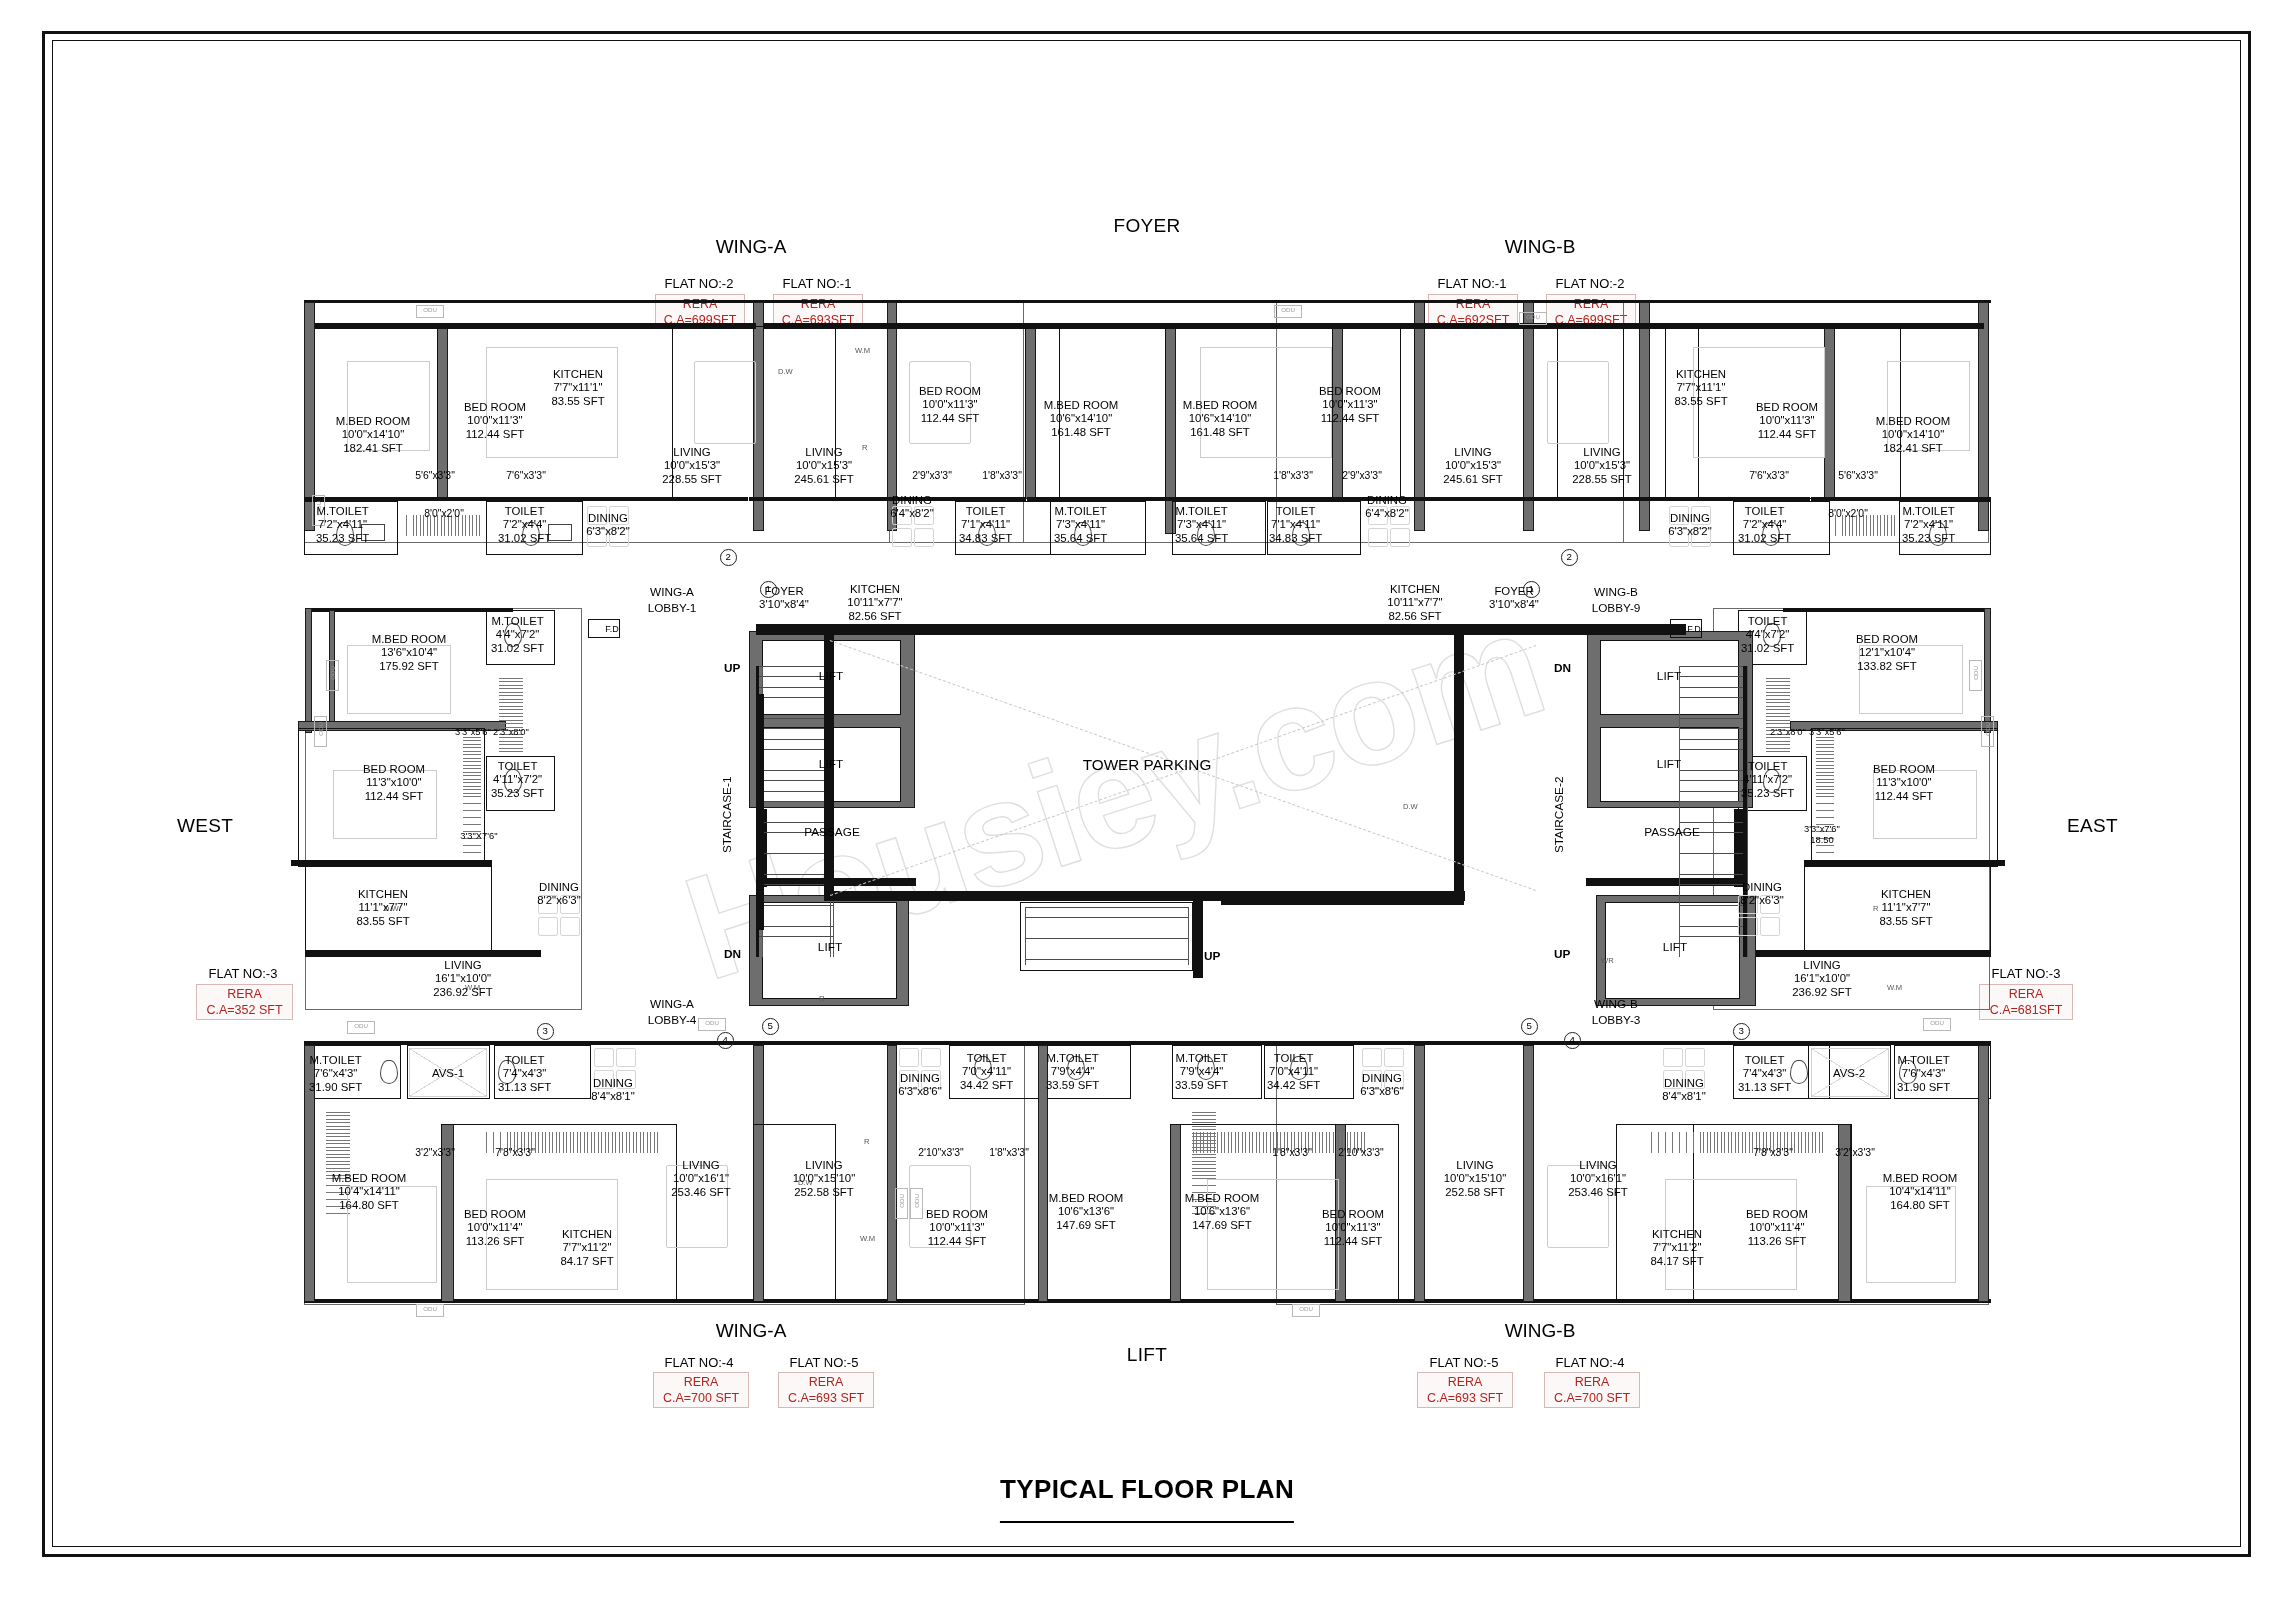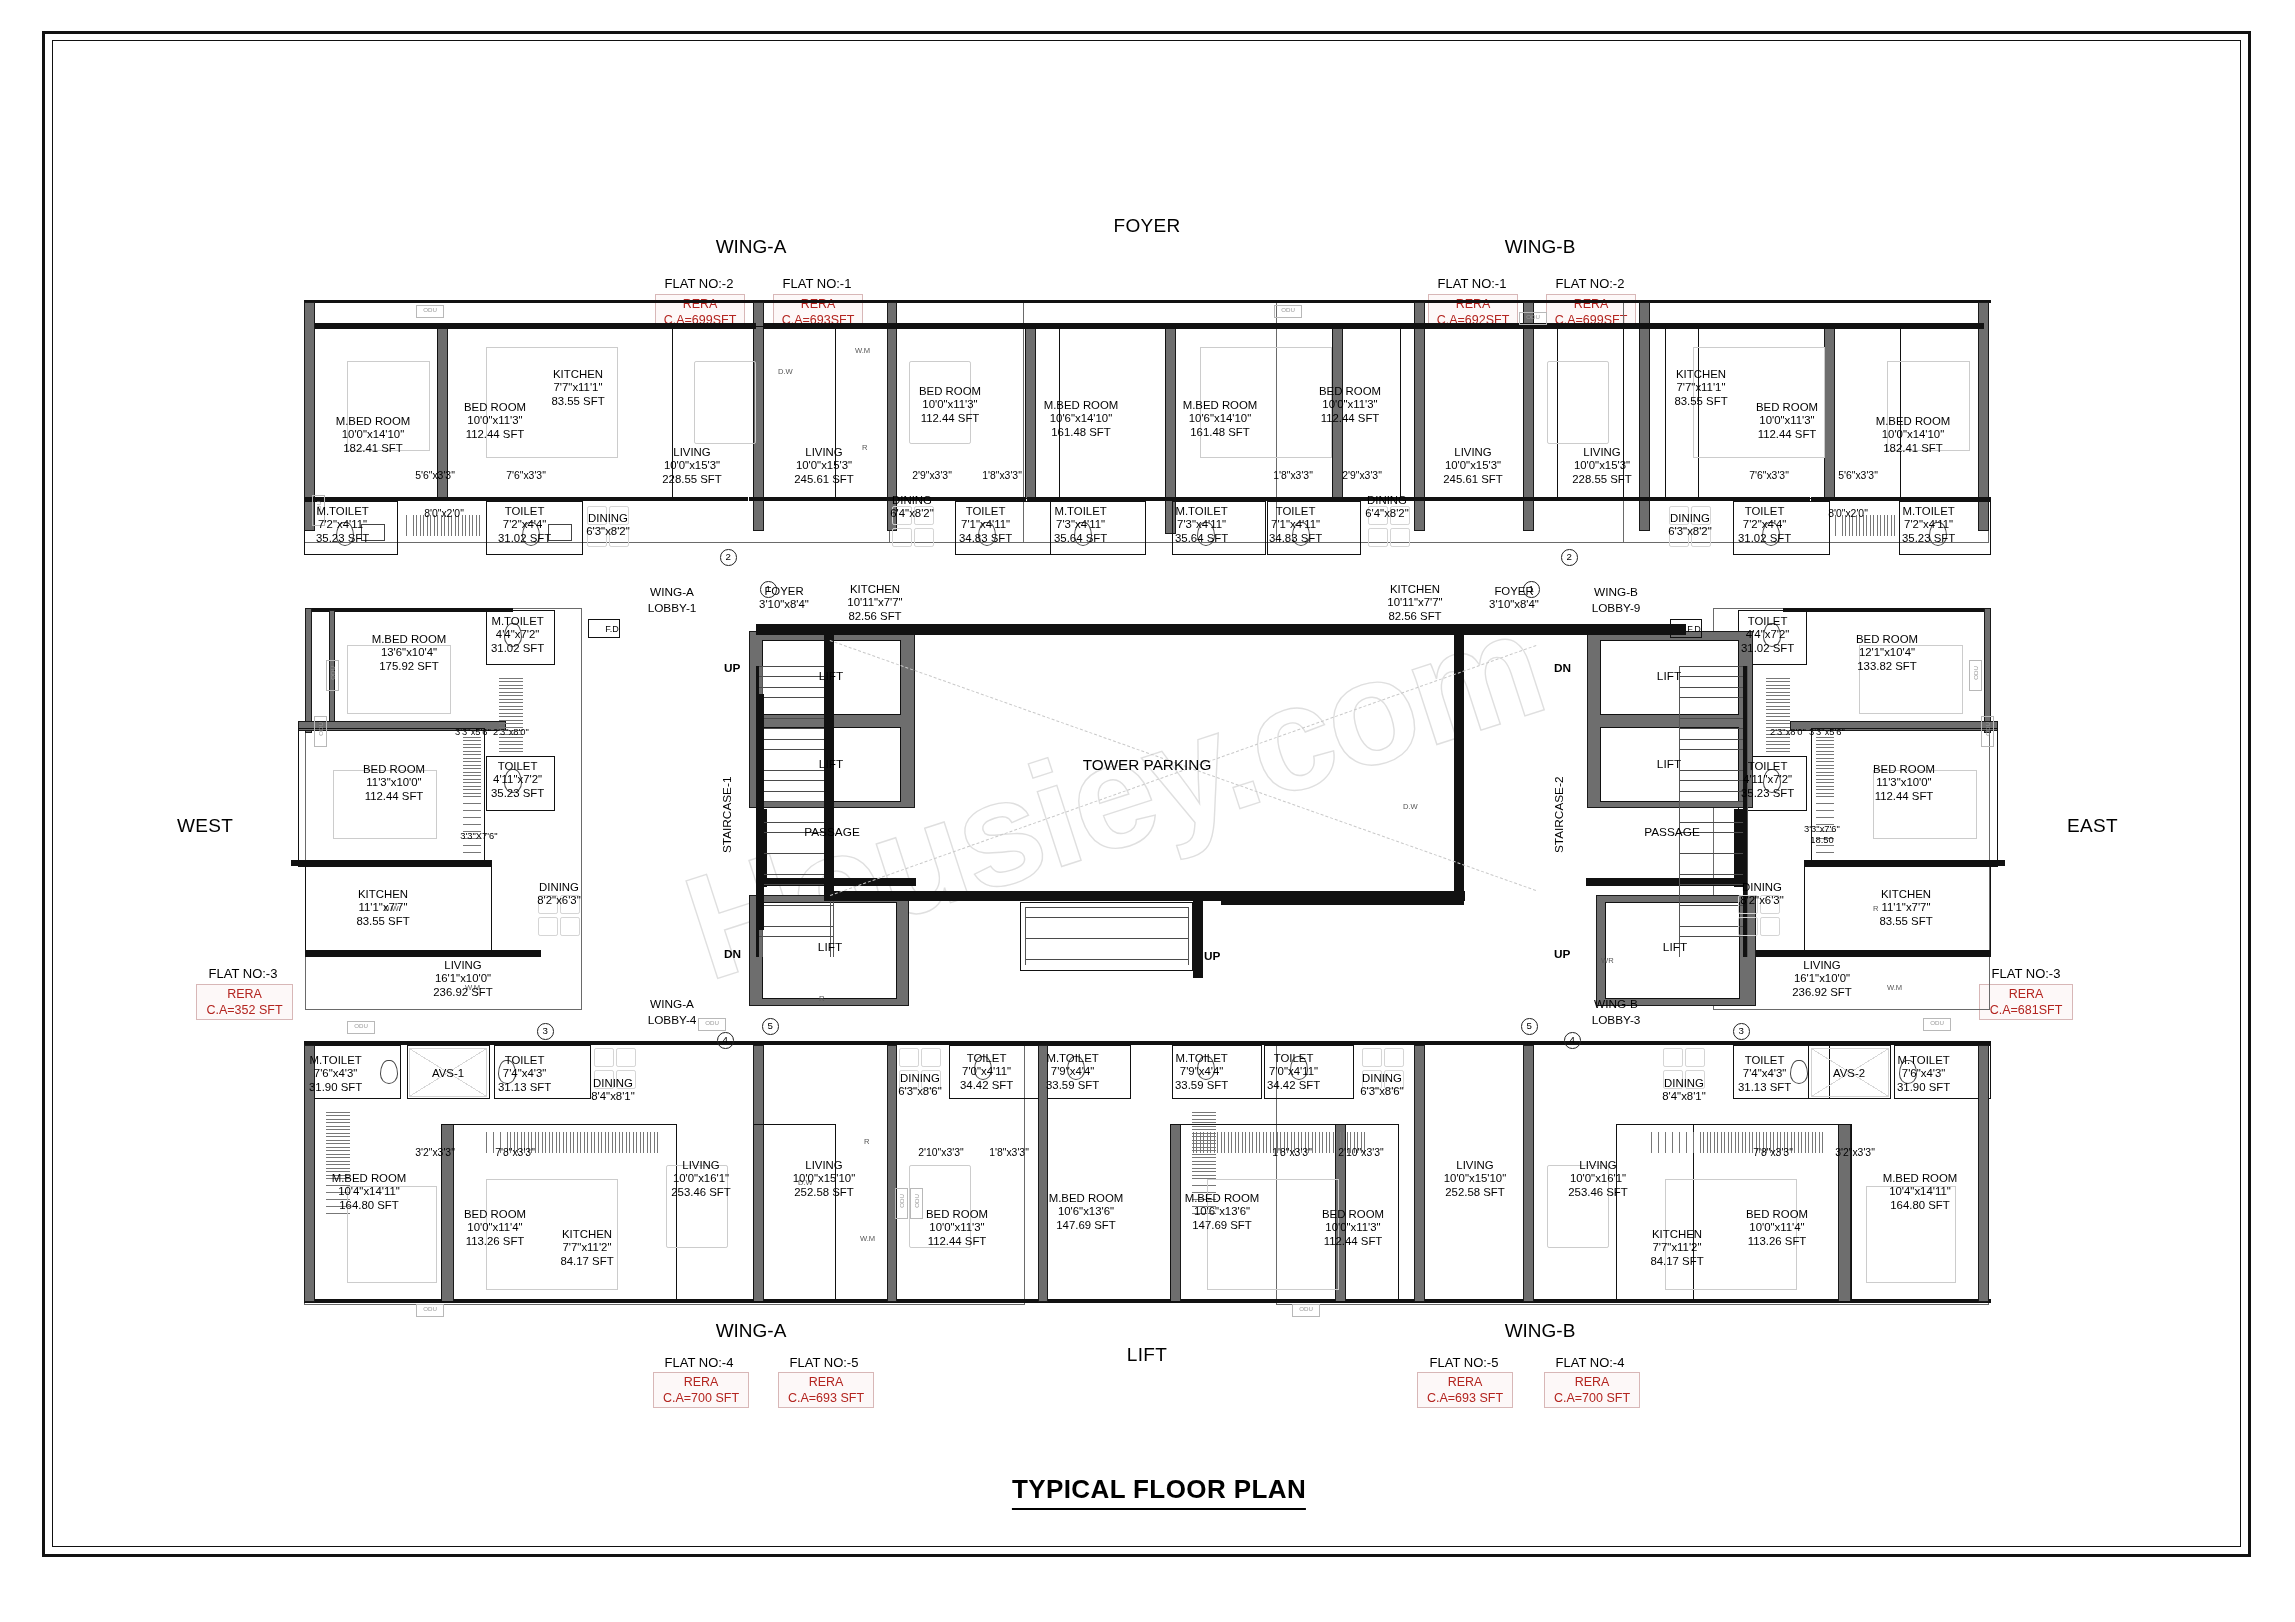--- a/index.html
+++ b/index.html
@@ -16,21 +16,21 @@
   .compass{font-size:19px;letter-spacing:0.3px;}
   .wing{font-size:19px;font-weight:400;}
   .flatno{font-size:13px;}
   .rera-box{position:absolute;border:0.7px solid #d8b7b7;background:#fdf8f8;color:#b3241f;font-size:12.5px;text-align:center;line-height:1.25;padding:2.1px 0;box-sizing:border-box;}
   .room{font-size:11.4px;text-align:center;}
   .room .n{font-weight:400;}
   .dim{font-size:10.4px;text-align:center;}
   .small{font-size:9.4px;}
   .tiny{font-size:7.6px;color:#555;}
   .lbl{font-size:11.8px;text-align:center;}
-  .title{font-size:26px;font-weight:bold;letter-spacing:0.4px;border-bottom:2.1px solid #000;padding-bottom:3px;margin-left:12px;}
+  .title{font-size:26px;font-weight:bold;letter-spacing:0.4px;border-bottom:2.1px solid #000;padding-bottom:16px;}
 
   
   .w{position:absolute;background:#111;}
   .wg{position:absolute;background:#6e6e6e;border:0.7px solid #1a1a1a;box-sizing:border-box;}
   .out{position:absolute;border:0.7px solid #6a6a6a;box-sizing:border-box;}
   .box{position:absolute;border:1.4px solid #111;box-sizing:border-box;background:transparent;}
   .hatch{position:absolute;background:repeating-linear-gradient(90deg,#777 0 0.7px,transparent 0.7px 3.5px);}
   .hatchv{position:absolute;background:repeating-linear-gradient(0deg,#777 0 0.7px,transparent 0.7px 3.5px);}
   .xbox{position:absolute;border:0.7px solid #d2d2d2;box-sizing:border-box;
         background:linear-gradient(to top right,transparent 49.4%,#d8d8d8 49.4%,#d8d8d8 50.6%,transparent 50.6%),

